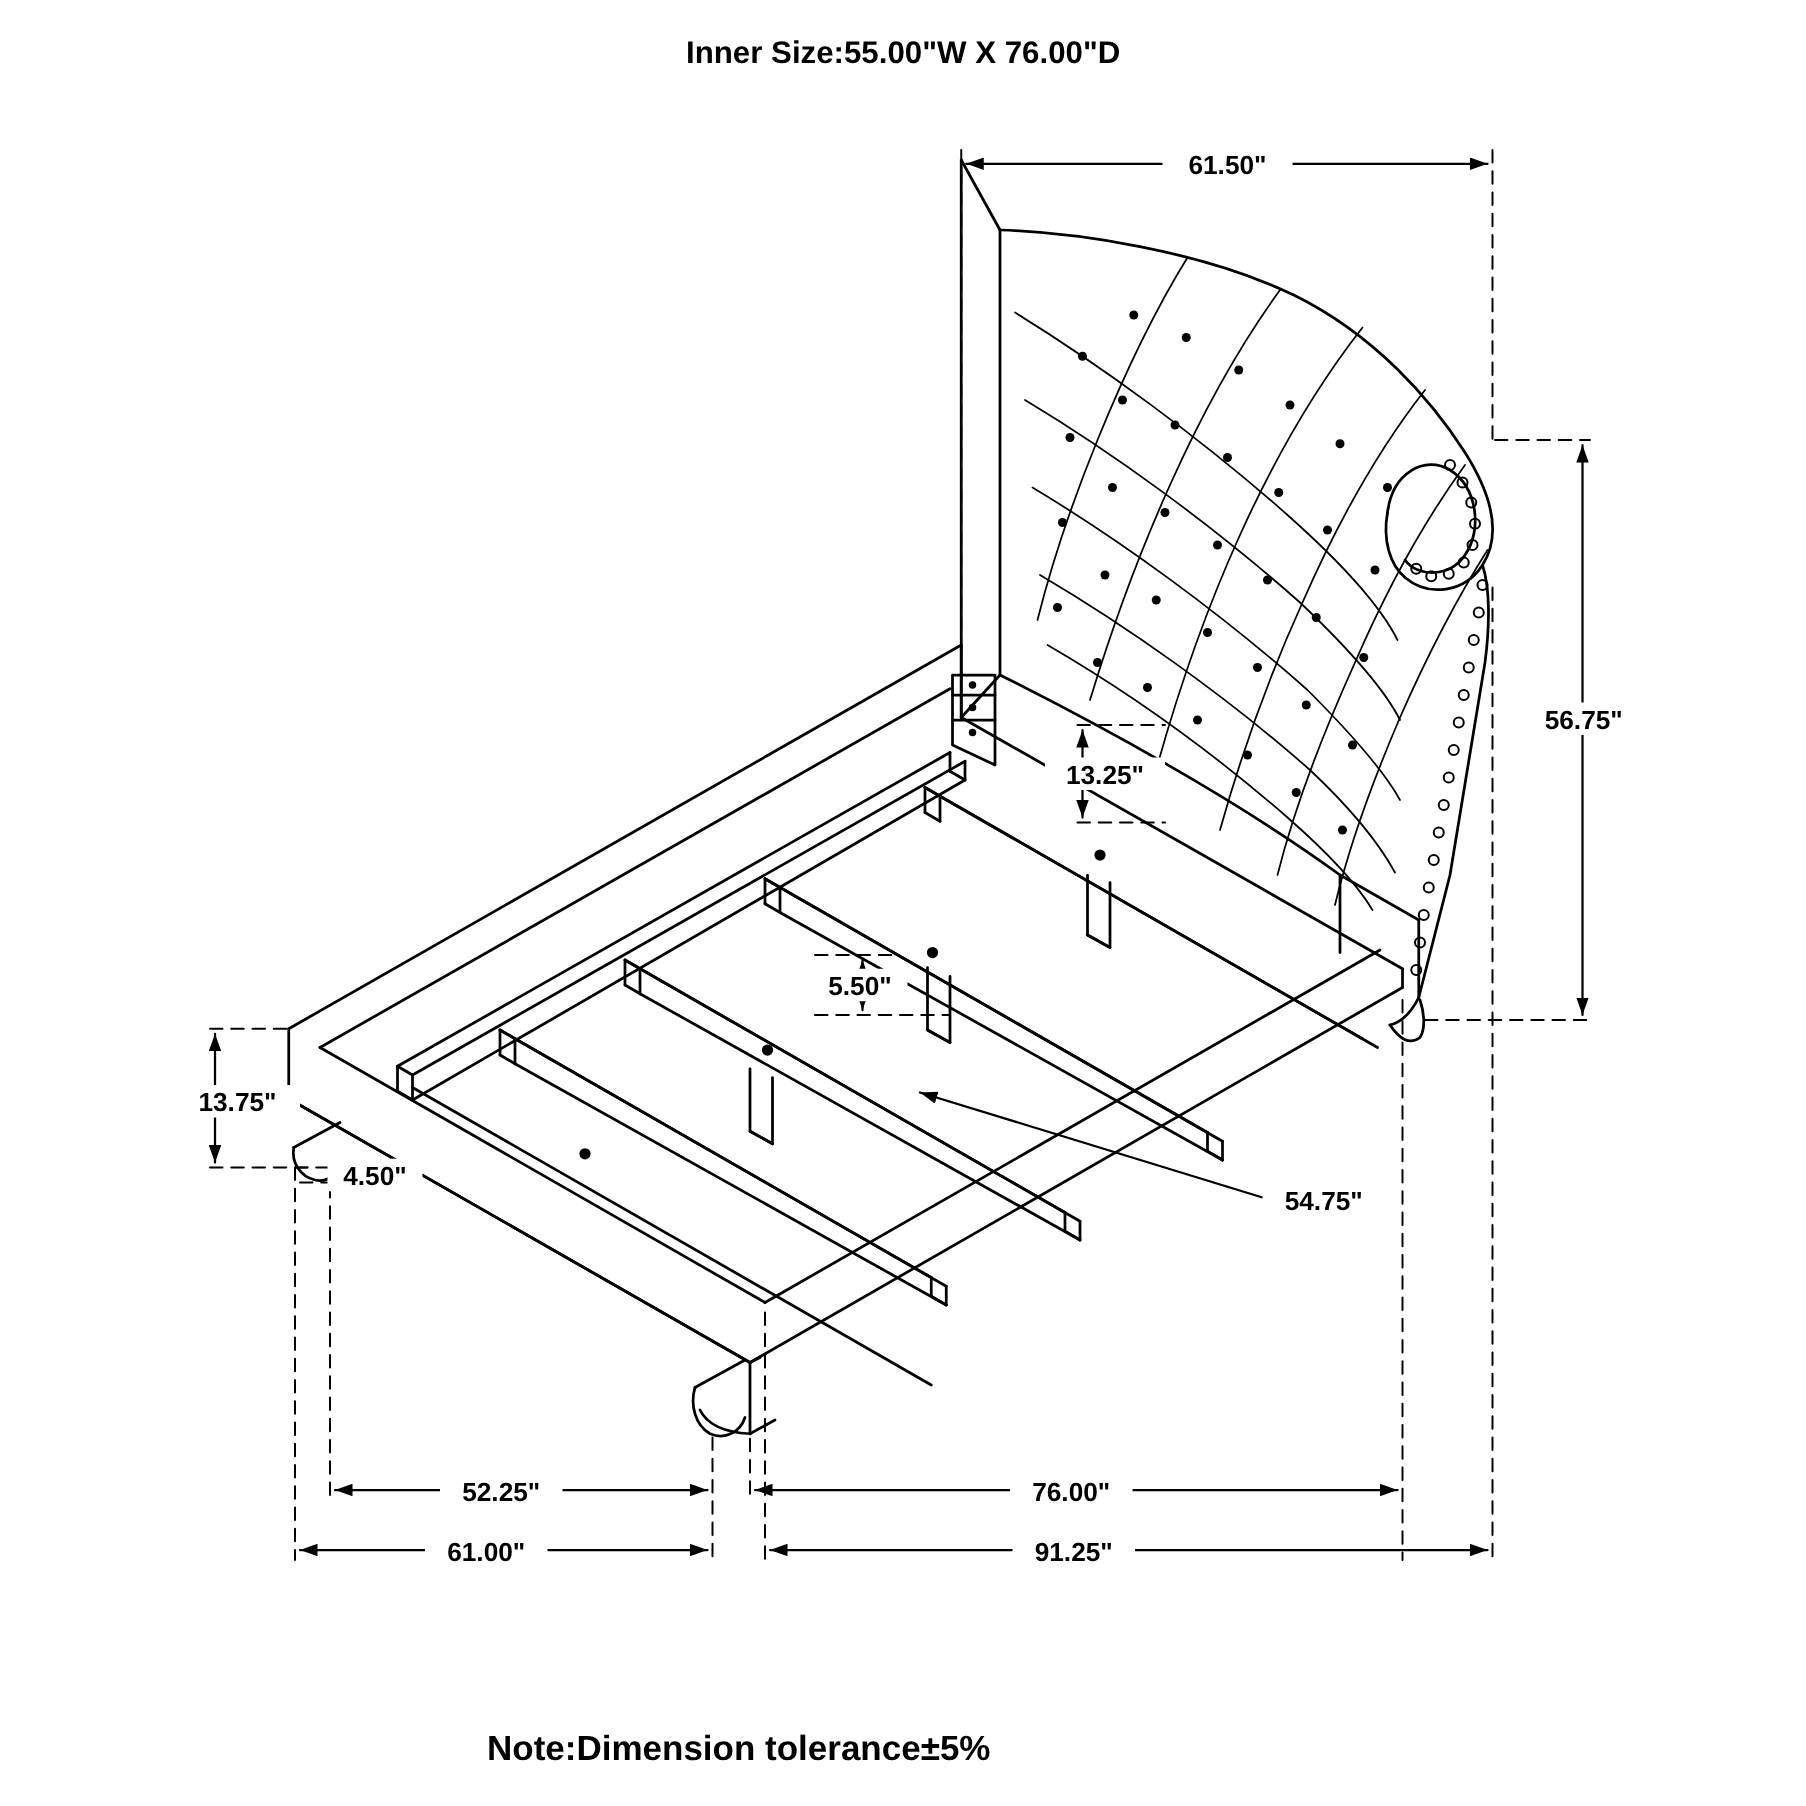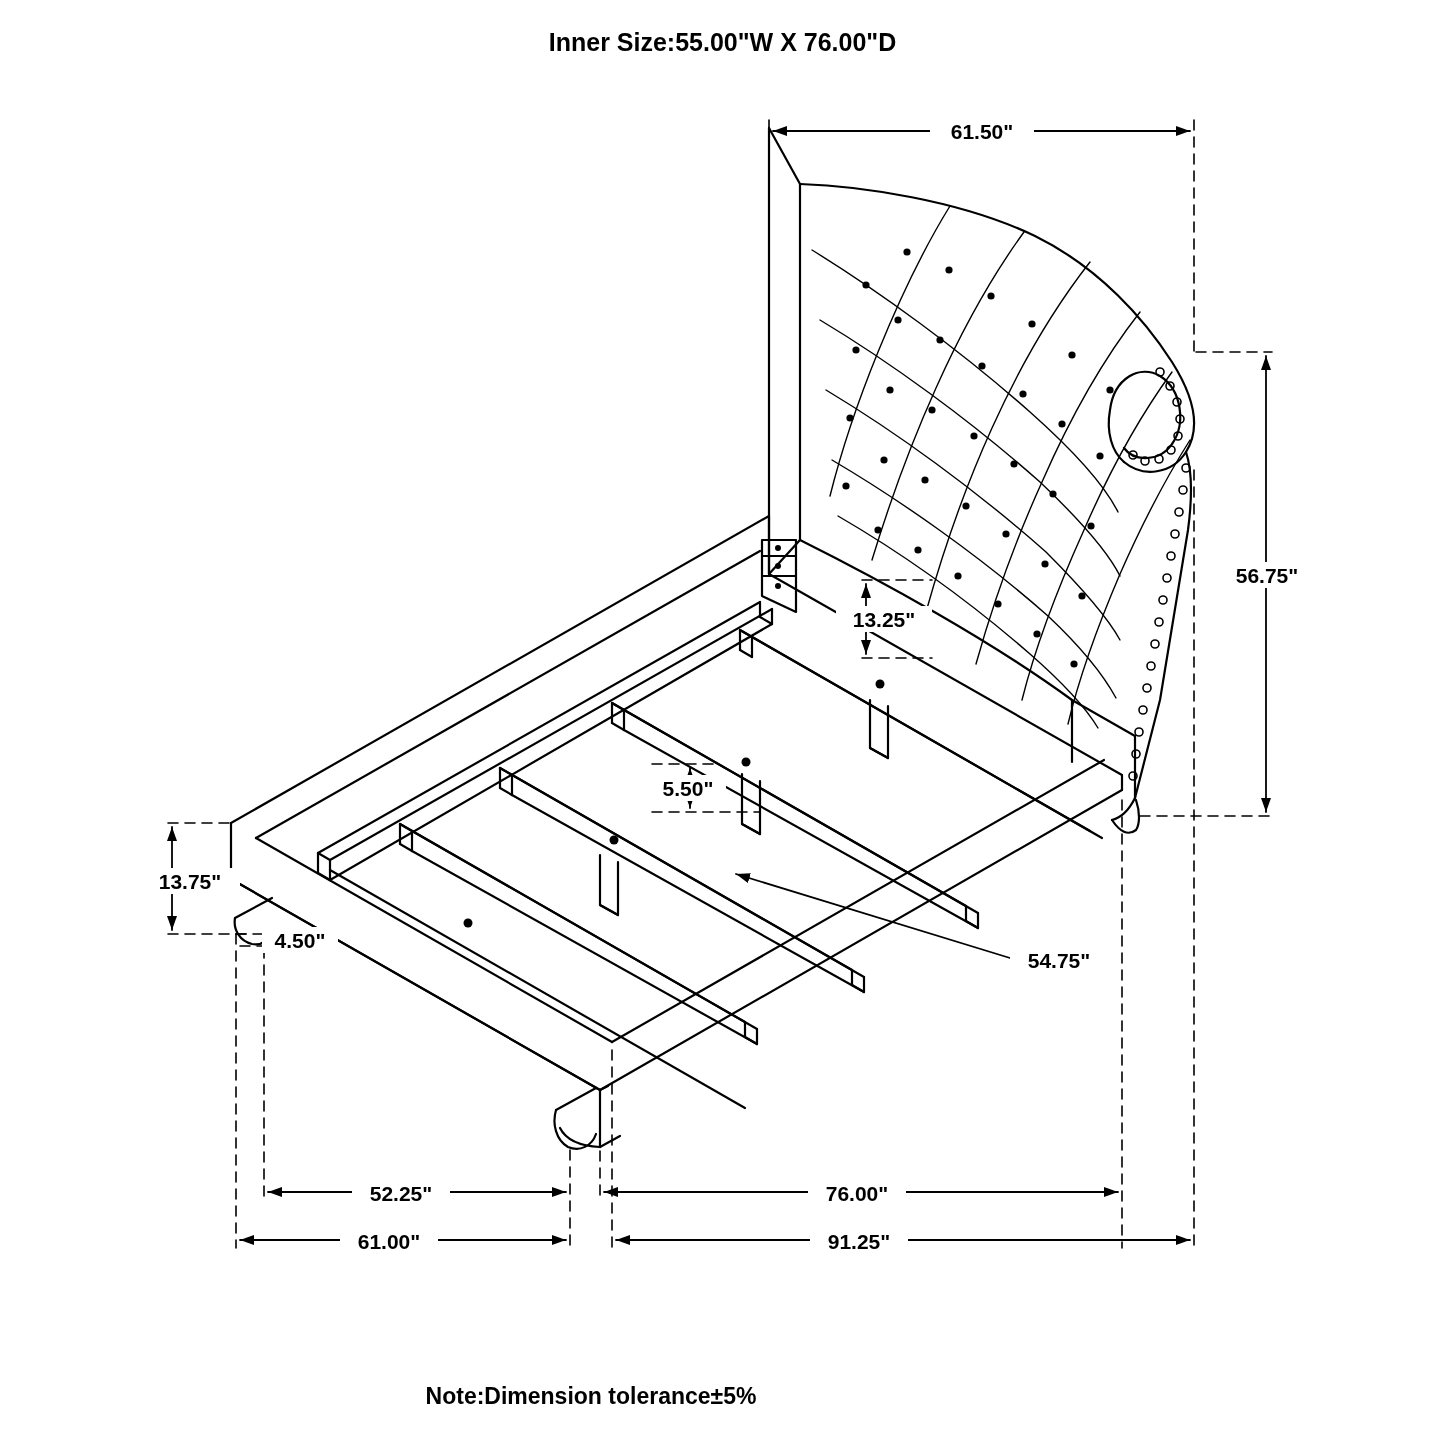--- a/index.html
+++ b/index.html
@@ -31,21 +31,21 @@
     font-size: 25px;
     font-weight: bold;
     letter-spacing: 0px;
   }
   .note-text {
     position: absolute;
     left: 0;
     top: 1383px;
     width: 1182px;
     text-align: center;
-    font-size: 23px;
+    font-size: 28px;
     font-weight: bold;
   }
   svg {
     position: absolute;
     left: 0;
     top: 0;
   }
   .dim-label {
     font-family: "Liberation Sans", sans-serif;
     font-size: 21px;

